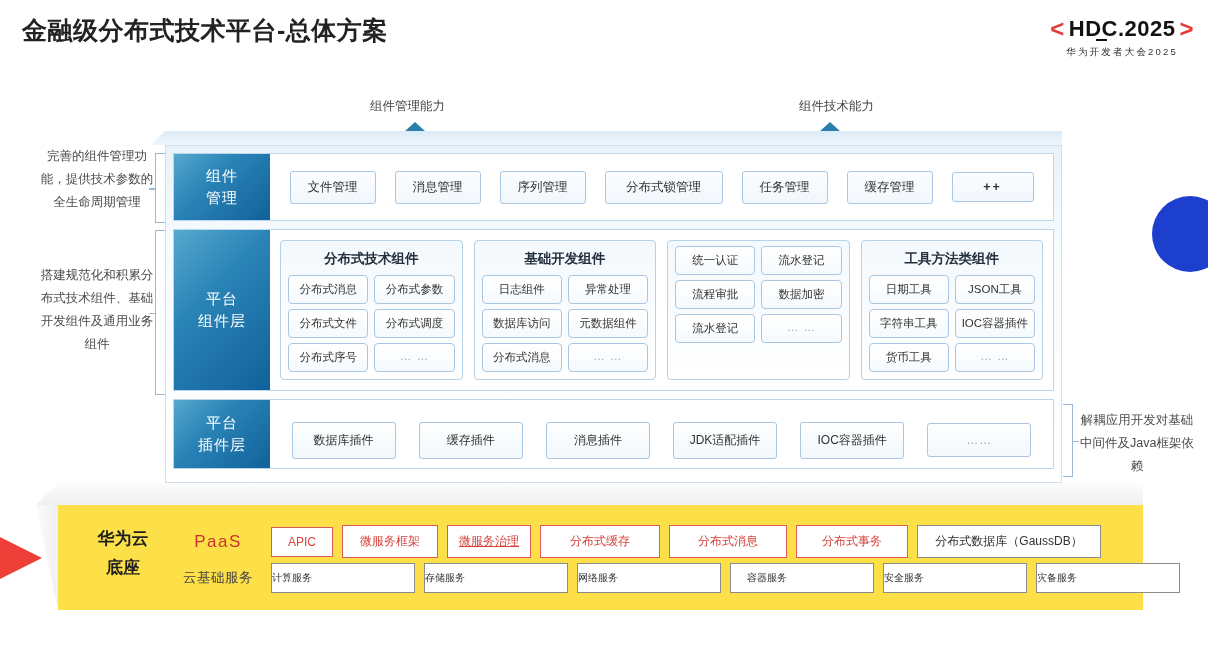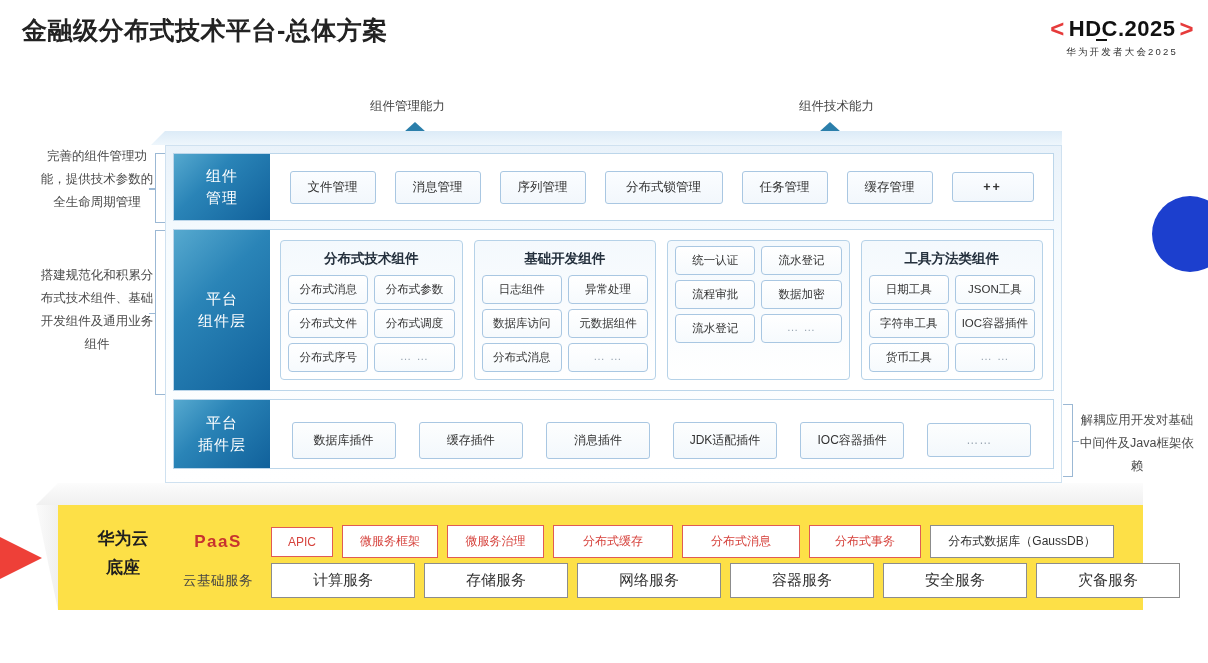--- a/index.html
+++ b/index.html
@@ -183,30 +183,30 @@
     line-height:1.7;
   }
   .base-line{
     position:absolute; left:116px; display:flex; align-items:center; gap:9px;
   }
   .base-line.l1{ top:20px; }
   .base-line.l2{ top:58px; }
   .base-kind{
     width:88px; text-align:center; white-space:nowrap;
   }
-  .base-kind.paas{ font-size:17px; font-weight:bold; color:#c7332f; letter-spacing:1.5px; }
+  .base-kind.paas{ font-size:17px; font-weight:normal; color:#c7332f; letter-spacing:1.5px; }
   .base-kind.cloud{ font-size:13.5px; color:#444; letter-spacing:.5px; }
   .pill{
     border:1.5px solid #e05b55; color:#d6423c; background:#fff;
     font-size:12px; padding:7px 0; text-align:center; white-space:nowrap;
   }
   .pill.gray{ border:1.5px solid #8c8c8c; color:#333; }
   .svc{
     border:1.5px solid #8c8c8c; color:#333; background:#fff;
-    font-size:15px; padding:7px 0; text-align:center; white-space:nowrap;
+    font-size:10px; padding:7px 0; text-align:left; white-space:nowrap;
   }
 </style>
 </head>
 <body>
 
 <div class="page-title">金融级分布式技术平台-总体方案</div>
 
 <div class="hdc-logo">
   <div class="hdc-main">
     <span class="hdc-bracket">&lt;</span>
@@ -351,29 +351,29 @@
 
   <div class="base-title">
     <div>华为云</div>
     <div>底座</div>
   </div>
 
   <div class="base-line l1">
     <div class="base-kind paas">PaaS</div>
     <div class="pill" style="width:62px;">APIC</div>
     <div class="pill" style="width:96px;">微服务框架</div>
-    <div class="pill" style="width:97px;">微服务治理</div>
+    <div class="pill" style="width:84px;text-decoration:underline;">微服务治理</div>
     <div class="pill" style="width:120px;">分布式缓存</div>
     <div class="pill" style="width:118px;">分布式消息</div>
     <div class="pill" style="width:112px;">分布式事务</div>
     <div class="pill gray" style="width:184px;">分布式数据库（GaussDB）</div>
   </div>
 
   <div class="base-line l2">
     <div class="base-kind cloud">云基础服务</div>
     <div class="svc" style="width:144px;">计算服务</div>
     <div class="svc" style="width:144px;">存储服务</div>
     <div class="svc" style="width:144px;">网络服务</div>
-    <div class="svc" style="width:144px;">容器服务</div>
+    <div class="svc" style="width:144px;padding-left:16px;">容器服务</div>
     <div class="svc" style="width:144px;">安全服务</div>
     <div class="svc" style="width:144px;">灾备服务</div>
   </div>
 </div>
 
 </body></html>

